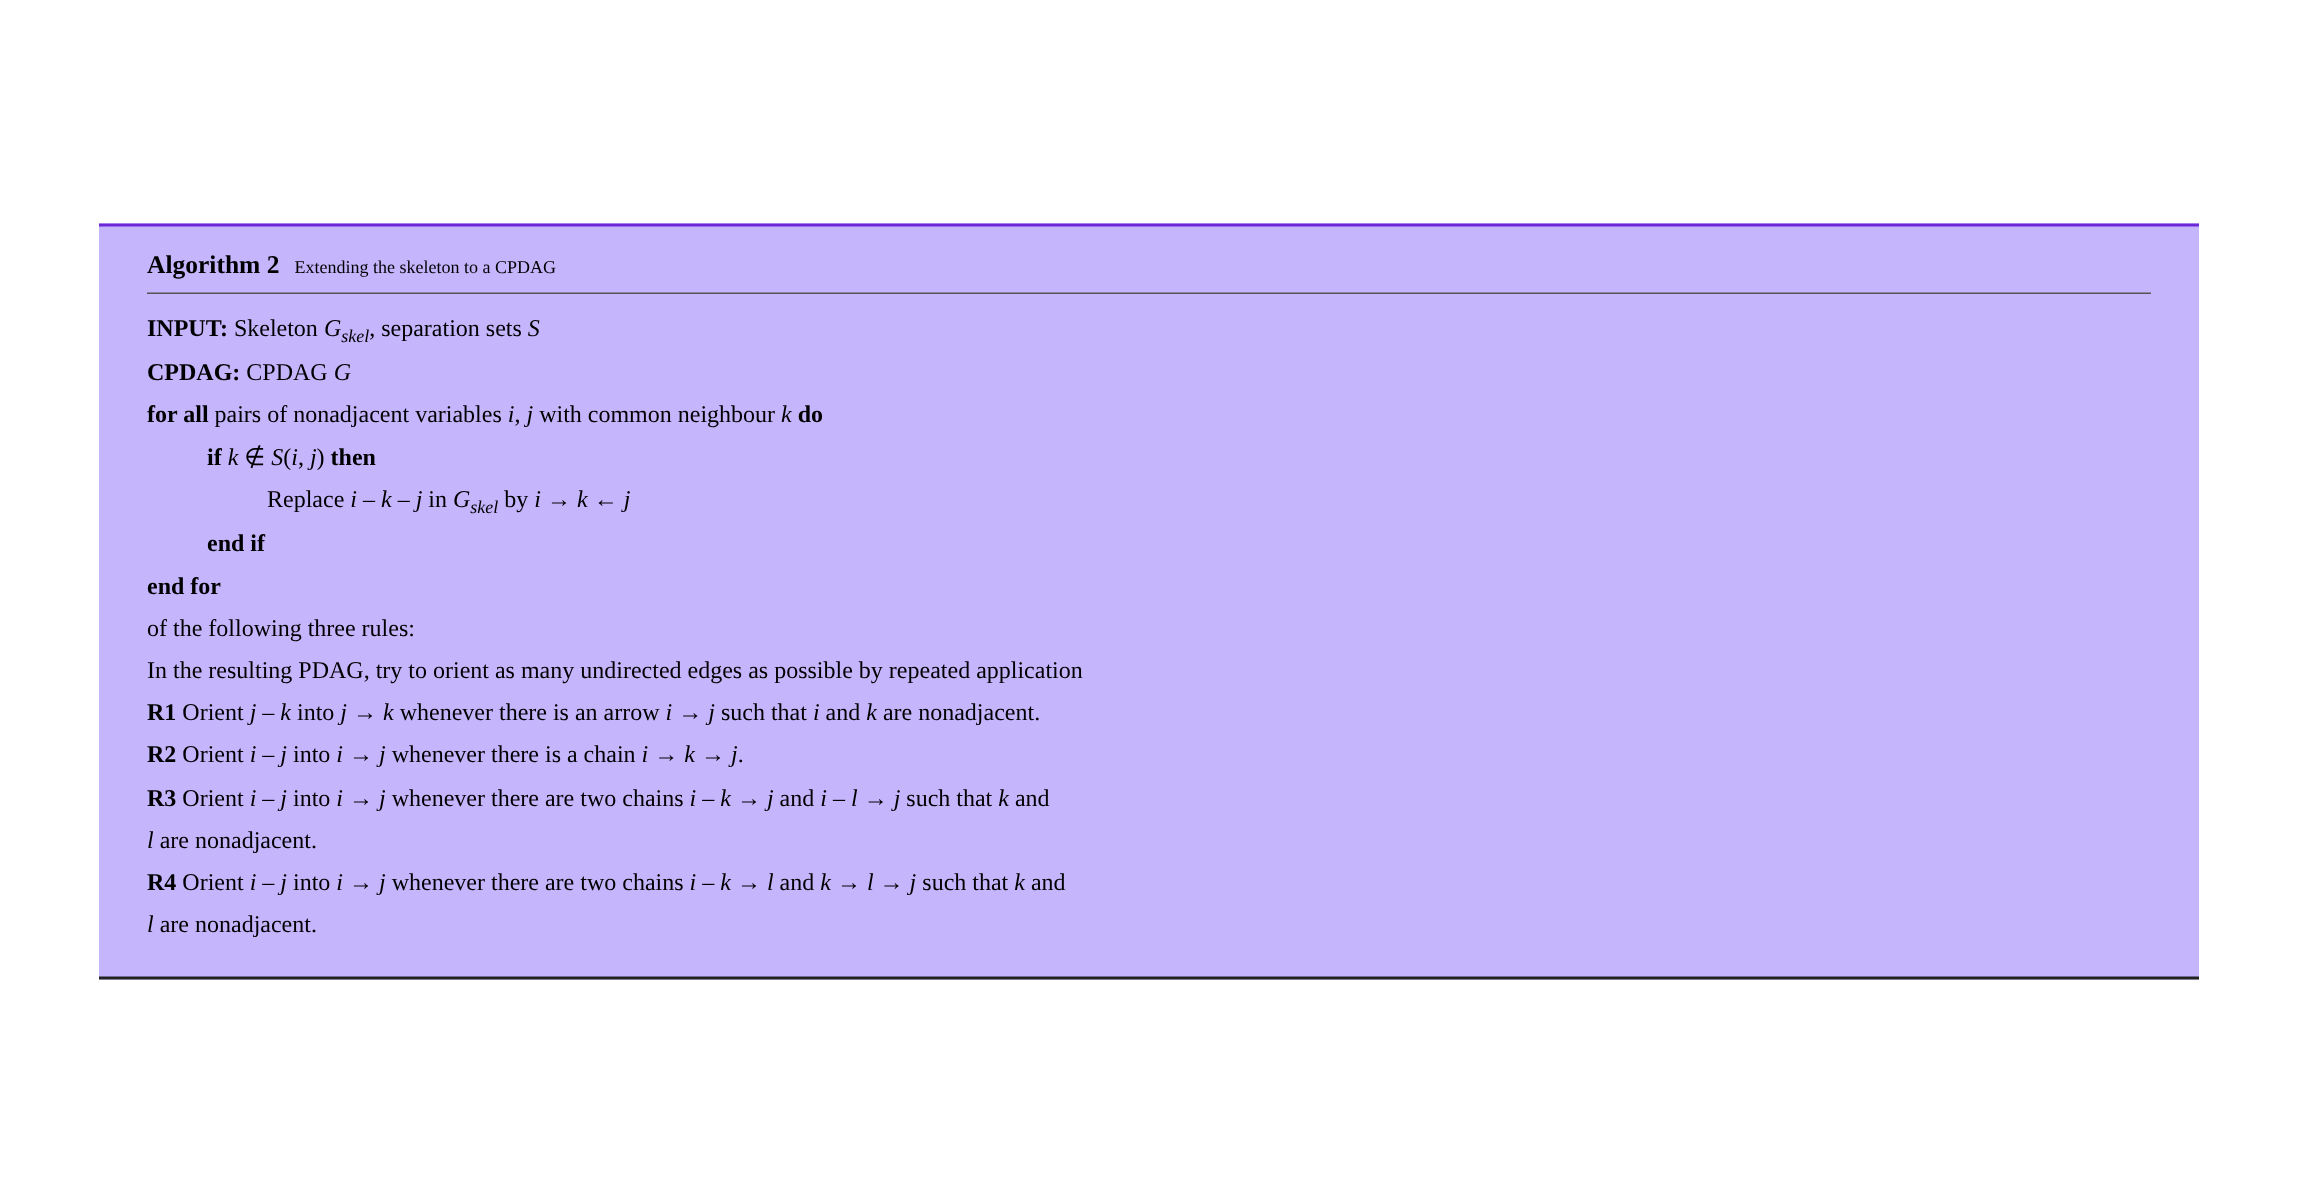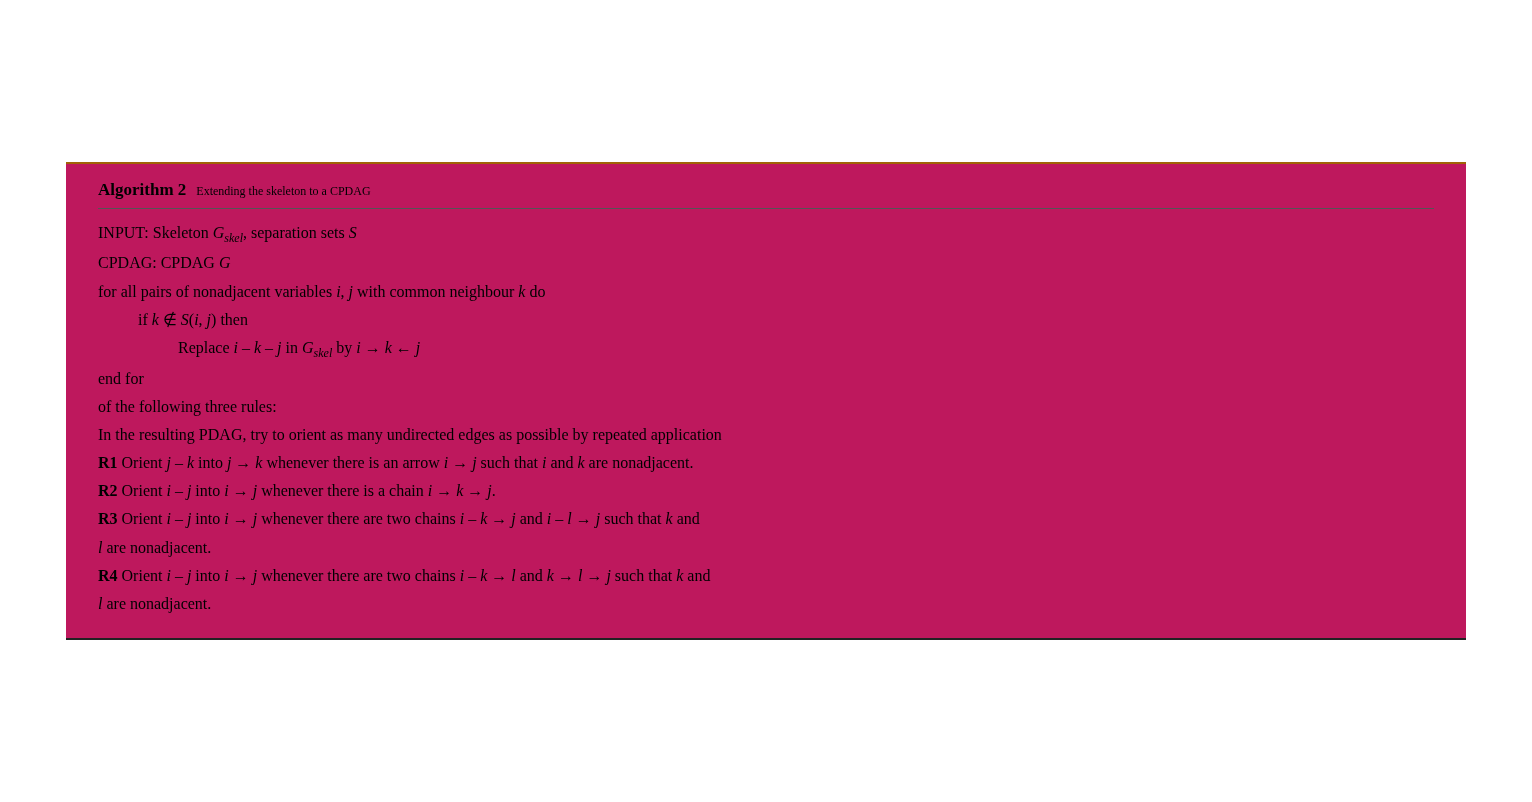--- a/index.html
+++ b/index.html
@@ -12,24 +12,24 @@
       background: #ffffff;
       display: flex;
       align-items: center;
       justify-content: center;
       min-height: 100vh;
       font-family: 'Times New Roman', Times, serif;
     }
 
     .algorithm-box {
       width: 1400px;
-      border-top: 2px solid #a16207;
+      border-top: 2px solid #6d28d9;
       border-bottom: 2px solid #222;
       padding: 16px 32px 20px 32px;
-      background: #be185d;
+      background: #c4b5fd;
     }
 
     .algo-title-row {
       display: flex;
       align-items: baseline;
       gap: 10px;
       margin-bottom: 10px;
       border-bottom: 1px solid #555;
       padding-bottom: 8px;
     }
@@ -55,21 +55,21 @@
 
     .indent1 {
       padding-left: 40px;
     }
 
     .indent2 {
       padding-left: 80px;
     }
 
     .kw-bold {
-      font-weight: normal;
+      font-weight: bold;
     }
 
     .sub {
       font-size: 12px;
       vertical-align: sub;
       font-style: italic;
       margin-top: 40px;
     }
 
     .math {
@@ -110,20 +110,23 @@
     <div class="line indent1">
       <span class="kw-bold">if</span>
       <span> <span class="math">k</span> ∉ <span class="math">S</span>(<span class="math">i</span>, <span class="math">j</span>) </span>
       <span class="kw-bold">then</span>
     </div>
 
     <div class="line indent2">
       <span>Replace <span class="math">i</span> – <span class="math">k</span> – <span class="math">j</span> in <span class="math">G</span><span class="math sub">skel</span> by <span class="math">i</span> → <span class="math">k</span> ← <span class="math">j</span></span>
     </div>
 
+    <div class="line indent1">
+      <span class="kw-bold">end if</span>
+    </div>
 
     <div class="line">
       <span class="kw-bold">end for</span>
     </div>
 
     <div class="line">
       <span>of the following three rules:</span>
     </div>
     <div class="line">
       <span>In the resulting PDAG, try to orient as many undirected edges as possible by repeated application</span>

